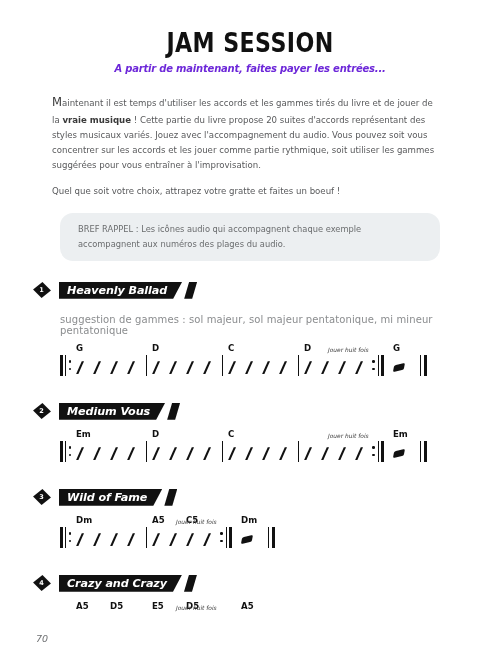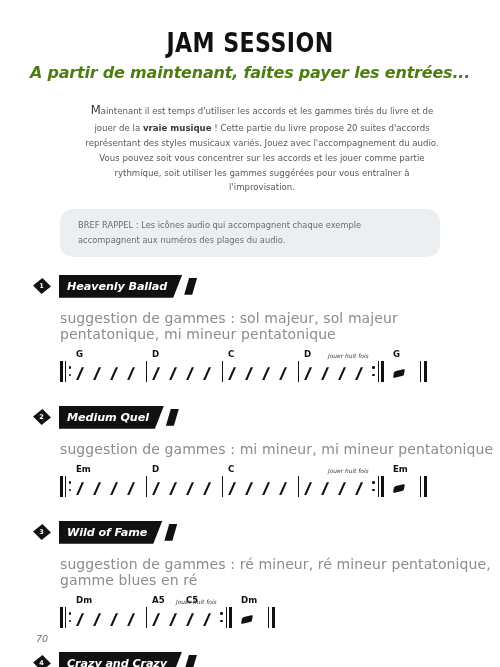--- a/index.html
+++ b/index.html
@@ -33,34 +33,34 @@
     color: #111111;
     margin: 29px 0 0 0;
     transform: scaleX(0.82);
     line-height: 1.05;
   }
   .page-subtitle {
     text-align: center;
     font-family: "DejaVu Sans", sans-serif;
     font-style: italic;
     font-weight: bold;
-    font-size: 16px;
-    color: #4d7c0f;
+    font-size: 10px;
+    color: #6d28d9;
     margin: 6px 0 0 0;
     letter-spacing: -0.2px;
   }
 
   
   .intro {
-    margin: 19px 58px 0 82px;
+    margin: 19px 58px 0 52px;
     font-family: "DejaVu Sans", sans-serif;
     font-size: 8.6px;
     line-height: 1.72;
     color: #58595b;
-    text-align: center;
+    text-align: left;
   }
   .intro p { margin: 0 0 12px 0; }
   .intro p:last-child { margin-bottom: 0; }
   .intro .dropcap {
     font-size: 11.6px;
     color: #3a3a3a;
   }
   .intro b { color: #3a3a3a; font-weight: bold; }
 
   
@@ -106,21 +106,21 @@
     font-family: "DejaVu Sans", sans-serif;
     font-weight: bold;
     font-size: 6.5px;
     z-index: 2;
   }
 
   .banner {
     position: relative;
     background: #111111;
     color: #ffffff;
-    height: 23px;
+    height: 17px;
     display: flex;
     align-items: center;
     padding: 0 9px 0 8px;
     font-family: "DejaVu Sans", sans-serif;
     font-weight: bold;
     font-style: italic;
     font-size: 11.2px;
     letter-spacing: -0.1px;
     clip-path: polygon(0 0, 100% 0, calc(100% - 9px) 100%, 0 100%);
     padding-right: 15px;
@@ -129,21 +129,21 @@
     width: 13px; height: 17px;
     background: #111111;
     margin-left: 2px;
     clip-path: polygon(5px 0, 13px 0, 8px 100%, 0 100%);
   }
   .banner-wrap { display: flex; align-items: center; }
 
   .scale-note {
     margin: 13px 0 0 60px;
     font-family: "DejaVu Sans", sans-serif;
-    font-size: 14px;
+    font-size: 10px;
     color: #8a8c8e;
     letter-spacing: 0.1px;
   }
 
   
   .staff {
     position: relative;
     margin: 4px 0 0 60px;
     height: 42px;
   }
@@ -231,20 +231,21 @@
 </head>
 <body>
 
 <div class="page">
 
   <h1 class="page-title">JAM SESSION</h1>
   <h2 class="page-subtitle">A partir de maintenant, faites payer les entrées...</h2>
 
   <div class="intro">
     <p><span class="dropcap">M</span><span>aintenant il est temps d'utiliser les accords et les gammes tirés du livre et de jouer de la </span><b>vraie musique</b><span> ! Cette partie du livre propose 20 suites d'accords représentant des styles musicaux variés. Jouez avec l'accompagnement du audio. Vous pouvez soit vous concentrer sur les accords et les jouer comme partie rythmique, soit utiliser les gammes suggérées pour vous entraîner à l'improvisation.</span></p>
+    <p>Quel que soit votre choix, attrapez votre gratte et faites un boeuf !</p>
   </div>
 
   <div class="callout">
     <span>BREF RAPPEL : Les icônes audio qui accompagnent chaque exemple accompagnent aux numéros des plages du audio.</span>
   </div>
 
   <div id="sections-root">
       <div class="section" style="margin-top: 18px;">
         <div class="section-head">
           <div class="diamond">
@@ -296,25 +297,24 @@
           </div>
         </div>
       </div>
       <div class="section" style="margin-top: 18px;">
         <div class="section-head">
           <div class="diamond">
             <div class="d-shape"></div>
             <div class="d-num">2</div>
           </div>
           <div class="banner-wrap">
-            <div class="banner">Medium Quel</div>
+            <div class="banner">Medium Vous</div>
             <div class="banner-tail"></div>
           </div>
         </div>
-        <div class="scale-note">suggestion de gammes : mi mineur, mi mineur pentatonique</div>
         <div class="staff">
           <div class="staff-inner">
             <div class="bl thick" style="left: 0px;"></div>
             <div class="bl" style="left: 4.6px;"></div>
             <div class="repeat-dots" style="left: 8.5px;"></div>
             <div class="slash" style="left: 16px;"></div>
             <div class="slash" style="left: 33px;"></div>
             <div class="slash" style="left: 50px;"></div>
             <div class="slash" style="left: 67px;"></div>
             <div class="chord" style="left: 16px;">Em</div>
@@ -350,21 +350,20 @@
         <div class="section-head">
           <div class="diamond">
             <div class="d-shape"></div>
             <div class="d-num">3</div>
           </div>
           <div class="banner-wrap">
             <div class="banner">Wild of Fame</div>
             <div class="banner-tail"></div>
           </div>
         </div>
-        <div class="scale-note">suggestion de gammes : ré mineur, ré mineur pentatonique, gamme blues en ré</div>
         <div class="staff">
           <div class="staff-inner">
             <div class="bl thick" style="left: 0px;"></div>
             <div class="bl" style="left: 4.6px;"></div>
             <div class="repeat-dots" style="left: 8.5px;"></div>
             <div class="slash" style="left: 16px;"></div>
             <div class="slash" style="left: 33px;"></div>
             <div class="slash" style="left: 50px;"></div>
             <div class="slash" style="left: 67px;"></div>
             <div class="chord" style="left: 16px;">Dm</div>

